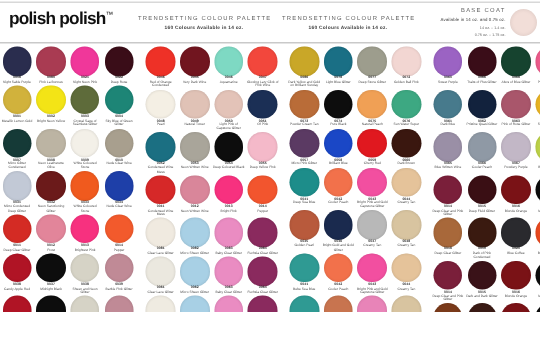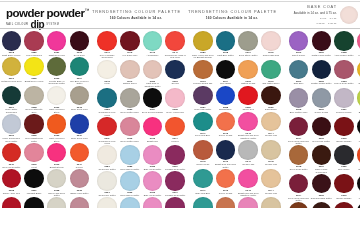--- a/index.html
+++ b/index.html
@@ -63,26 +63,21 @@
 </style>
 </head>
 <body>
 
 <div id="sheet">
 
   <div id="header">
     <div class="hdr-rule top"></div>
 
     <div id="logo">
-      <div class="logo-l1"><span>powder powder</span><span class="sup">™</span></div>
-      <div class="logo-l2">
-        <span class="logo-tiny">NAIL  COLOUR</span>
-        <span class="logo-dip">dip</span>
-        <span class="logo-tiny2">SYSTEM</span>
-      </div>
+      <div class="logo-l1"><span>polish polish</span><span class="sup">™</span></div>
     </div>
 
     <div class="palette-hdr" id="hdr-a">
       <div class="t1">TRENDSETTING COLOUR PALETTE</div>
       <div class="t2">160 Colours Available in 14 oz.</div>
     </div>
 
     <div class="palette-hdr" id="hdr-b">
       <div class="t1">TRENDSETTING COLOUR PALETTE</div>
       <div class="t2">160 Colours Available in 14 oz.</div>

